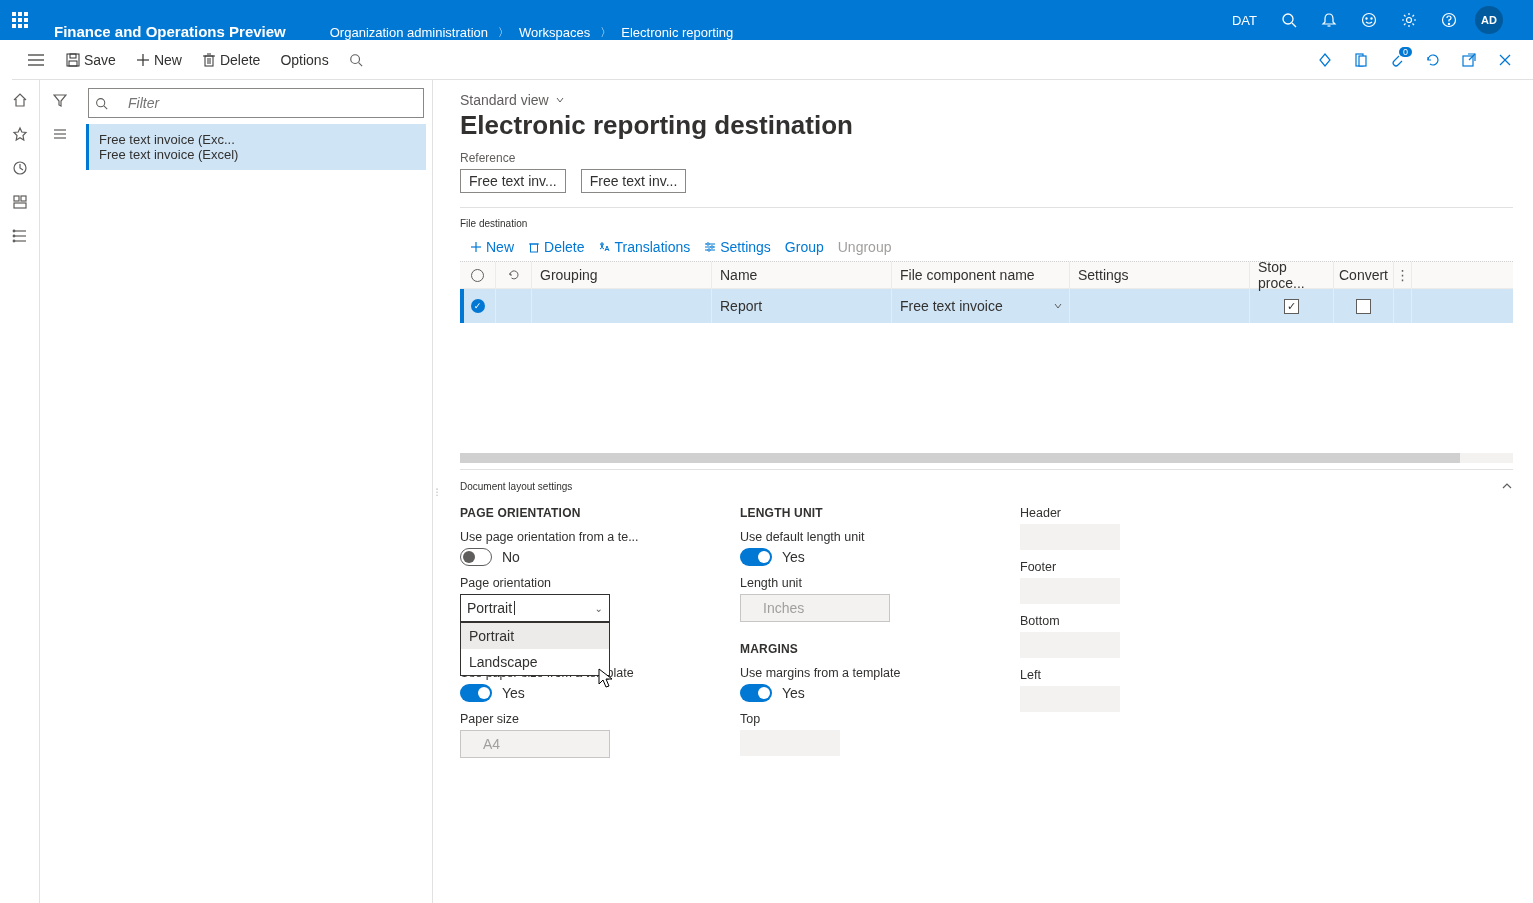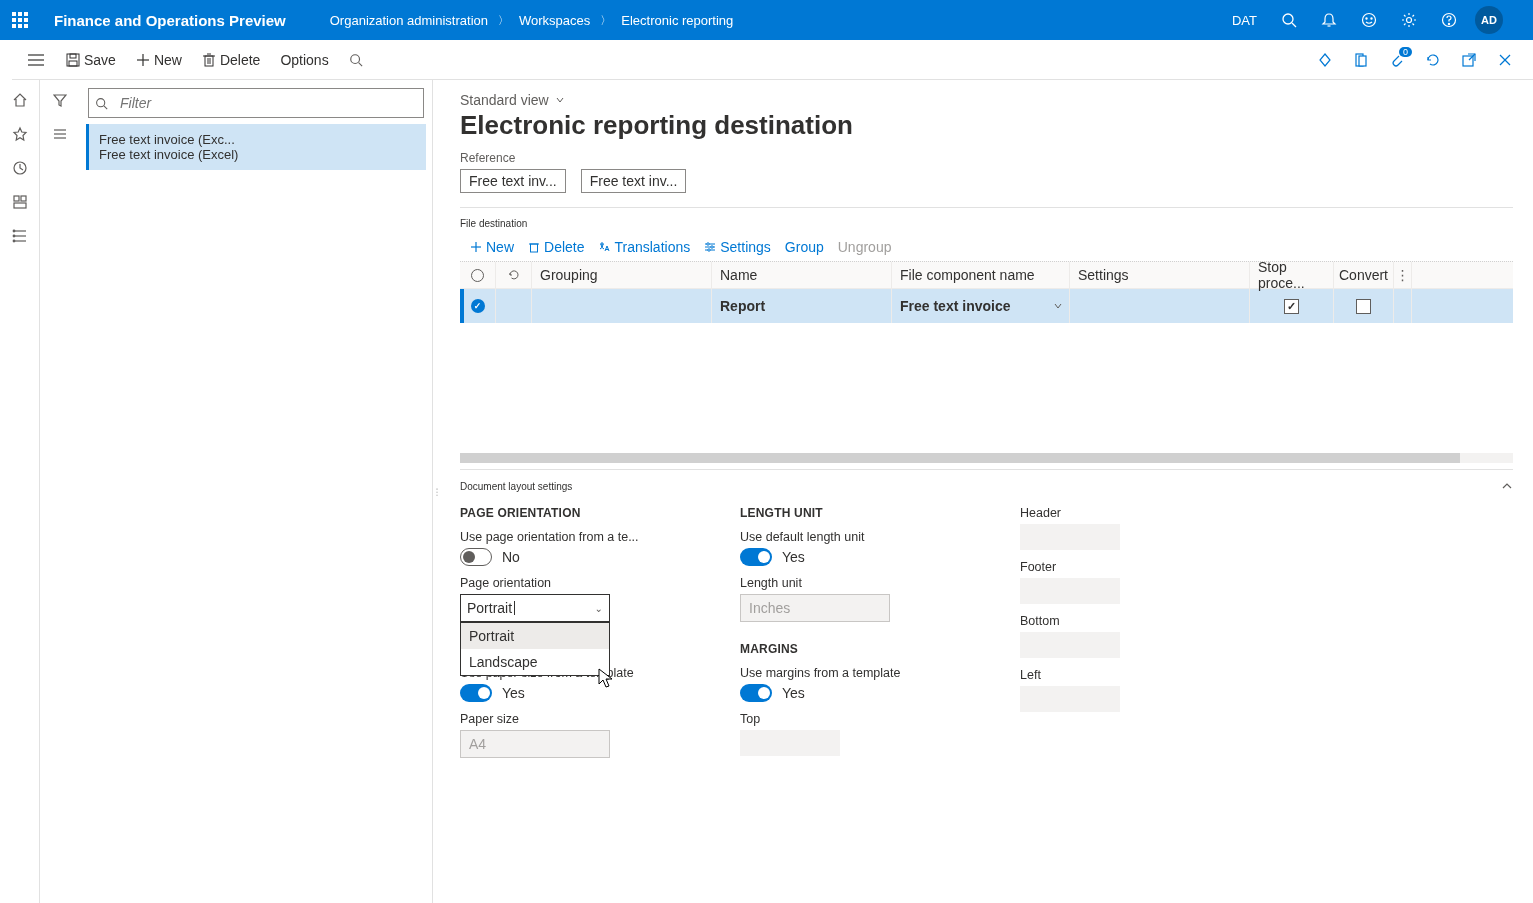--- a/index.html
+++ b/index.html
@@ -1,19 +1,19 @@
 <!DOCTYPE html>
 <html><head>
 <meta charset="utf-8">
 <style>
 * { box-sizing: border-box; margin: 0; padding: 0; font-family: 'Segoe UI', -apple-system, sans-serif; }
 body { background: #fff; width: 1533px; height: 903px; overflow: hidden; color: #323130; font-size: 13px; }
 
 
-.top-nav { background: #0078d4; height: 40px; display: flex; align-items: center; color: #fff; }
+.top-nav { background: #0078d4; height: 40px; display: flex; align-items: flex-end; color: #fff; }
 .waffle { width: 40px; height: 40px; display: flex; align-items: center; justify-content: center; cursor: pointer; }
 .waffle svg { width: 16px; height: 16px; }
 .app-title { font-weight: 600; font-size: 15px; padding: 0 14px; }
 .breadcrumb { display: flex; align-items: center; gap: 10px; font-size: 13px; margin-left: 30px; }
 .breadcrumb span { cursor: pointer; }
 .breadcrumb .chev { font-size: 11px; opacity: 0.9; }
 .top-right { margin-left: auto; display: flex; align-items: center; gap: 0; padding-right: 24px; }
 .top-right > * { width: 40px; height: 40px; display: flex; align-items: center; justify-content: center; cursor: pointer; }
 .company-code { width: auto; padding: 0 12px; font-size: 13px; font-weight: 400; }
 .avatar { background: #005a9e; border-radius: 50%; width: 28px; height: 28px; font-size: 11px; font-weight: 600; display: flex; align-items: center; justify-content: center; }
@@ -28,21 +28,21 @@
 .pill-badge { background: #0078d4; color:#fff; border-radius: 8px; font-size: 9px; padding: 0 4px; position: absolute; top: 3px; right: 1px; }
 
 
 .main { display: flex; height: calc(903px - 80px); }
 .rail { width: 40px; border-right: 1px solid #e1e1e1; display: flex; flex-direction: column; align-items: center; gap: 14px; padding-top: 10px; }
 .rail > * { width: 20px; height: 20px; display:flex; align-items:center; justify-content:center; color: #605e5c; cursor: pointer; }
 .rail2 { width: 40px; display: flex; flex-direction: column; align-items: center; padding-top: 10px; gap: 14px; }
 .rail2 > * { width: 20px; height: 20px; display:flex; align-items:center; justify-content:center; color: #605e5c; cursor: pointer; }
 
 .list-pane { width: 352px; padding: 6px; }
-.filter-box { border: 1px solid #8a8886; height: 30px; display: flex; align-items: center; padding: 0 6px; gap: 12px; margin: 2px 2px 6px 2px; }
+.filter-box { border: 1px solid #8a8886; height: 30px; display: flex; align-items: center; padding: 0 6px; gap: 20px; margin: 2px 2px 6px 2px; }
 .filter-box input { border: none; outline: none; flex: 1; font-size: 14px; font-style: italic; color: #605e5c; }
 .list-item { padding: 8px 10px; display: flex; font-size: 13px; cursor: pointer; }
 .list-item.selected { background: #cfe4f5; border-left: 3px solid #0078d4; flex-direction: column; }
 .list-item .c1 { flex: 1; white-space: nowrap; overflow: hidden; text-overflow: ellipsis; padding-right: 8px; }
 .list-item .c2 { flex: 1; white-space: nowrap; overflow: hidden; text-overflow: ellipsis; }
 
 .splitter { width: 8px; border-left: 1px solid #e1e1e1; display:flex; align-items:center; justify-content:center; color:#999; cursor: col-resize; }
 .splitter-dots { font-size: 9px; letter-spacing: -1px; }
 
 .detail { flex: 1; padding: 12px 20px 0 20px; overflow: hidden; }
@@ -56,21 +56,21 @@
 .section-header { font-size: 10px; font-weight: 400; color: #323130; margin-bottom: 6px; display: flex; align-items: center; }
 .section-header .collapse { margin-left: auto; color: #605e5c; cursor: pointer; }
 
 .grid-toolbar { display: flex; gap: 14px; padding: 4px 0 6px 10px; align-items: center; }
 .grid-toolbar .tb { display: flex; align-items: center; gap: 4px; color: #0078d4; cursor: pointer; font-size: 14px; }
 .grid-toolbar .tb.disabled { color: #a19f9d; cursor: default; }
 
 .grid { border: none; }
 .grid .hdr { display: flex; background: #faf9f8; border-top: 1px dotted #d0d0d0; border-bottom: 1px solid #edebe9; height: 28px; align-items: center; font-size: 13px; color: #323130; }
 .grid .row { display: flex; height: 34px; align-items: center; background: #cfe4f5; border-left: 4px solid #0078d4; }
-.cell { padding: 0 8px; border-right: 1px solid #edebe9; height: 100%; display:flex; align-items:center; font-size: 14px; font-weight: bold; }
+.cell { padding: 0 8px; border-right: 1px solid #edebe9; height: 100%; display:flex; align-items:center; font-size: 14px; }
 .c-sel { width: 36px; justify-content:center; }
 .c-ref { width: 36px; justify-content:center; }
 .c-grp { width: 180px; }
 .c-name { width: 180px; }
 .c-comp { width: 178px; position: relative; }
 .c-set { width: 180px; }
 .c-stop { width: 84px; justify-content:center; }
 .c-conv { width: 60px; justify-content:center; }
 .c-more { width: 18px; justify-content:center; color:#605e5c; }
 .hdr .cell { font-weight: 400; }
@@ -89,21 +89,21 @@
 .subhead { font-weight: 600; font-size: 12px; margin-bottom: 10px; letter-spacing: 0.2px; }
 .fld { margin-bottom: 10px; }
 .fld-label { font-size: 12.5px; color: #323130; margin-bottom: 4px; white-space: nowrap; overflow: hidden; text-overflow: ellipsis; }
 .toggle-row { display: flex; align-items: center; gap: 10px; }
 .toggle { width: 32px; height: 18px; border-radius: 9px; position: relative; cursor: pointer; }
 .toggle.off { border: 1px solid #605e5c; background: #fff; }
 .toggle.off .knob { width: 12px; height: 12px; border-radius: 50%; background: #605e5c; position: absolute; left: 2px; top: 2px; }
 .toggle.on { background: #0078d4; }
 .toggle.on .knob { width: 12px; height: 12px; border-radius: 50%; background: #fff; position: absolute; right: 2px; top: 3px; }
 .toggle-label { font-size: 14px; }
-.input-box { border: 1px solid #8a8886; height: 28px; padding: 0 8px; display: flex; align-items: center; font-size: 14px; position: relative; width: 150px; }
+.input-box { border: 1px solid #8a8886; height: 28px; padding: 0 22px; display: flex; align-items: center; font-size: 14px; position: relative; width: 150px; }
 .input-box.disabled { background: #f3f2f1; border-color: #c8c6c4; color: #a19f9d; }
 .combo { width: 150px; border: 1px solid #323130; height: 28px; display: flex; align-items: center; padding: 0 6px; font-size: 14px; position: relative; cursor: pointer; }
 .combo .caret { margin-left: auto; font-size: 10px; color: #605e5c; }
 .dropdown { position: absolute; top: 27px; left: -1px; right: -1px; background: #fff; border: 1px solid #323130; z-index: 10; }
 .dropdown .opt { padding: 5px 8px; cursor: pointer; font-size: 14px; }
 .dropdown .opt.hl { background: #edebe9; }
 .ro-box { background: #f3f2f1; height: 26px; width: 100px; border: none; }
 
 
 .cursor { position: absolute; pointer-events: none; z-index: 100; }

